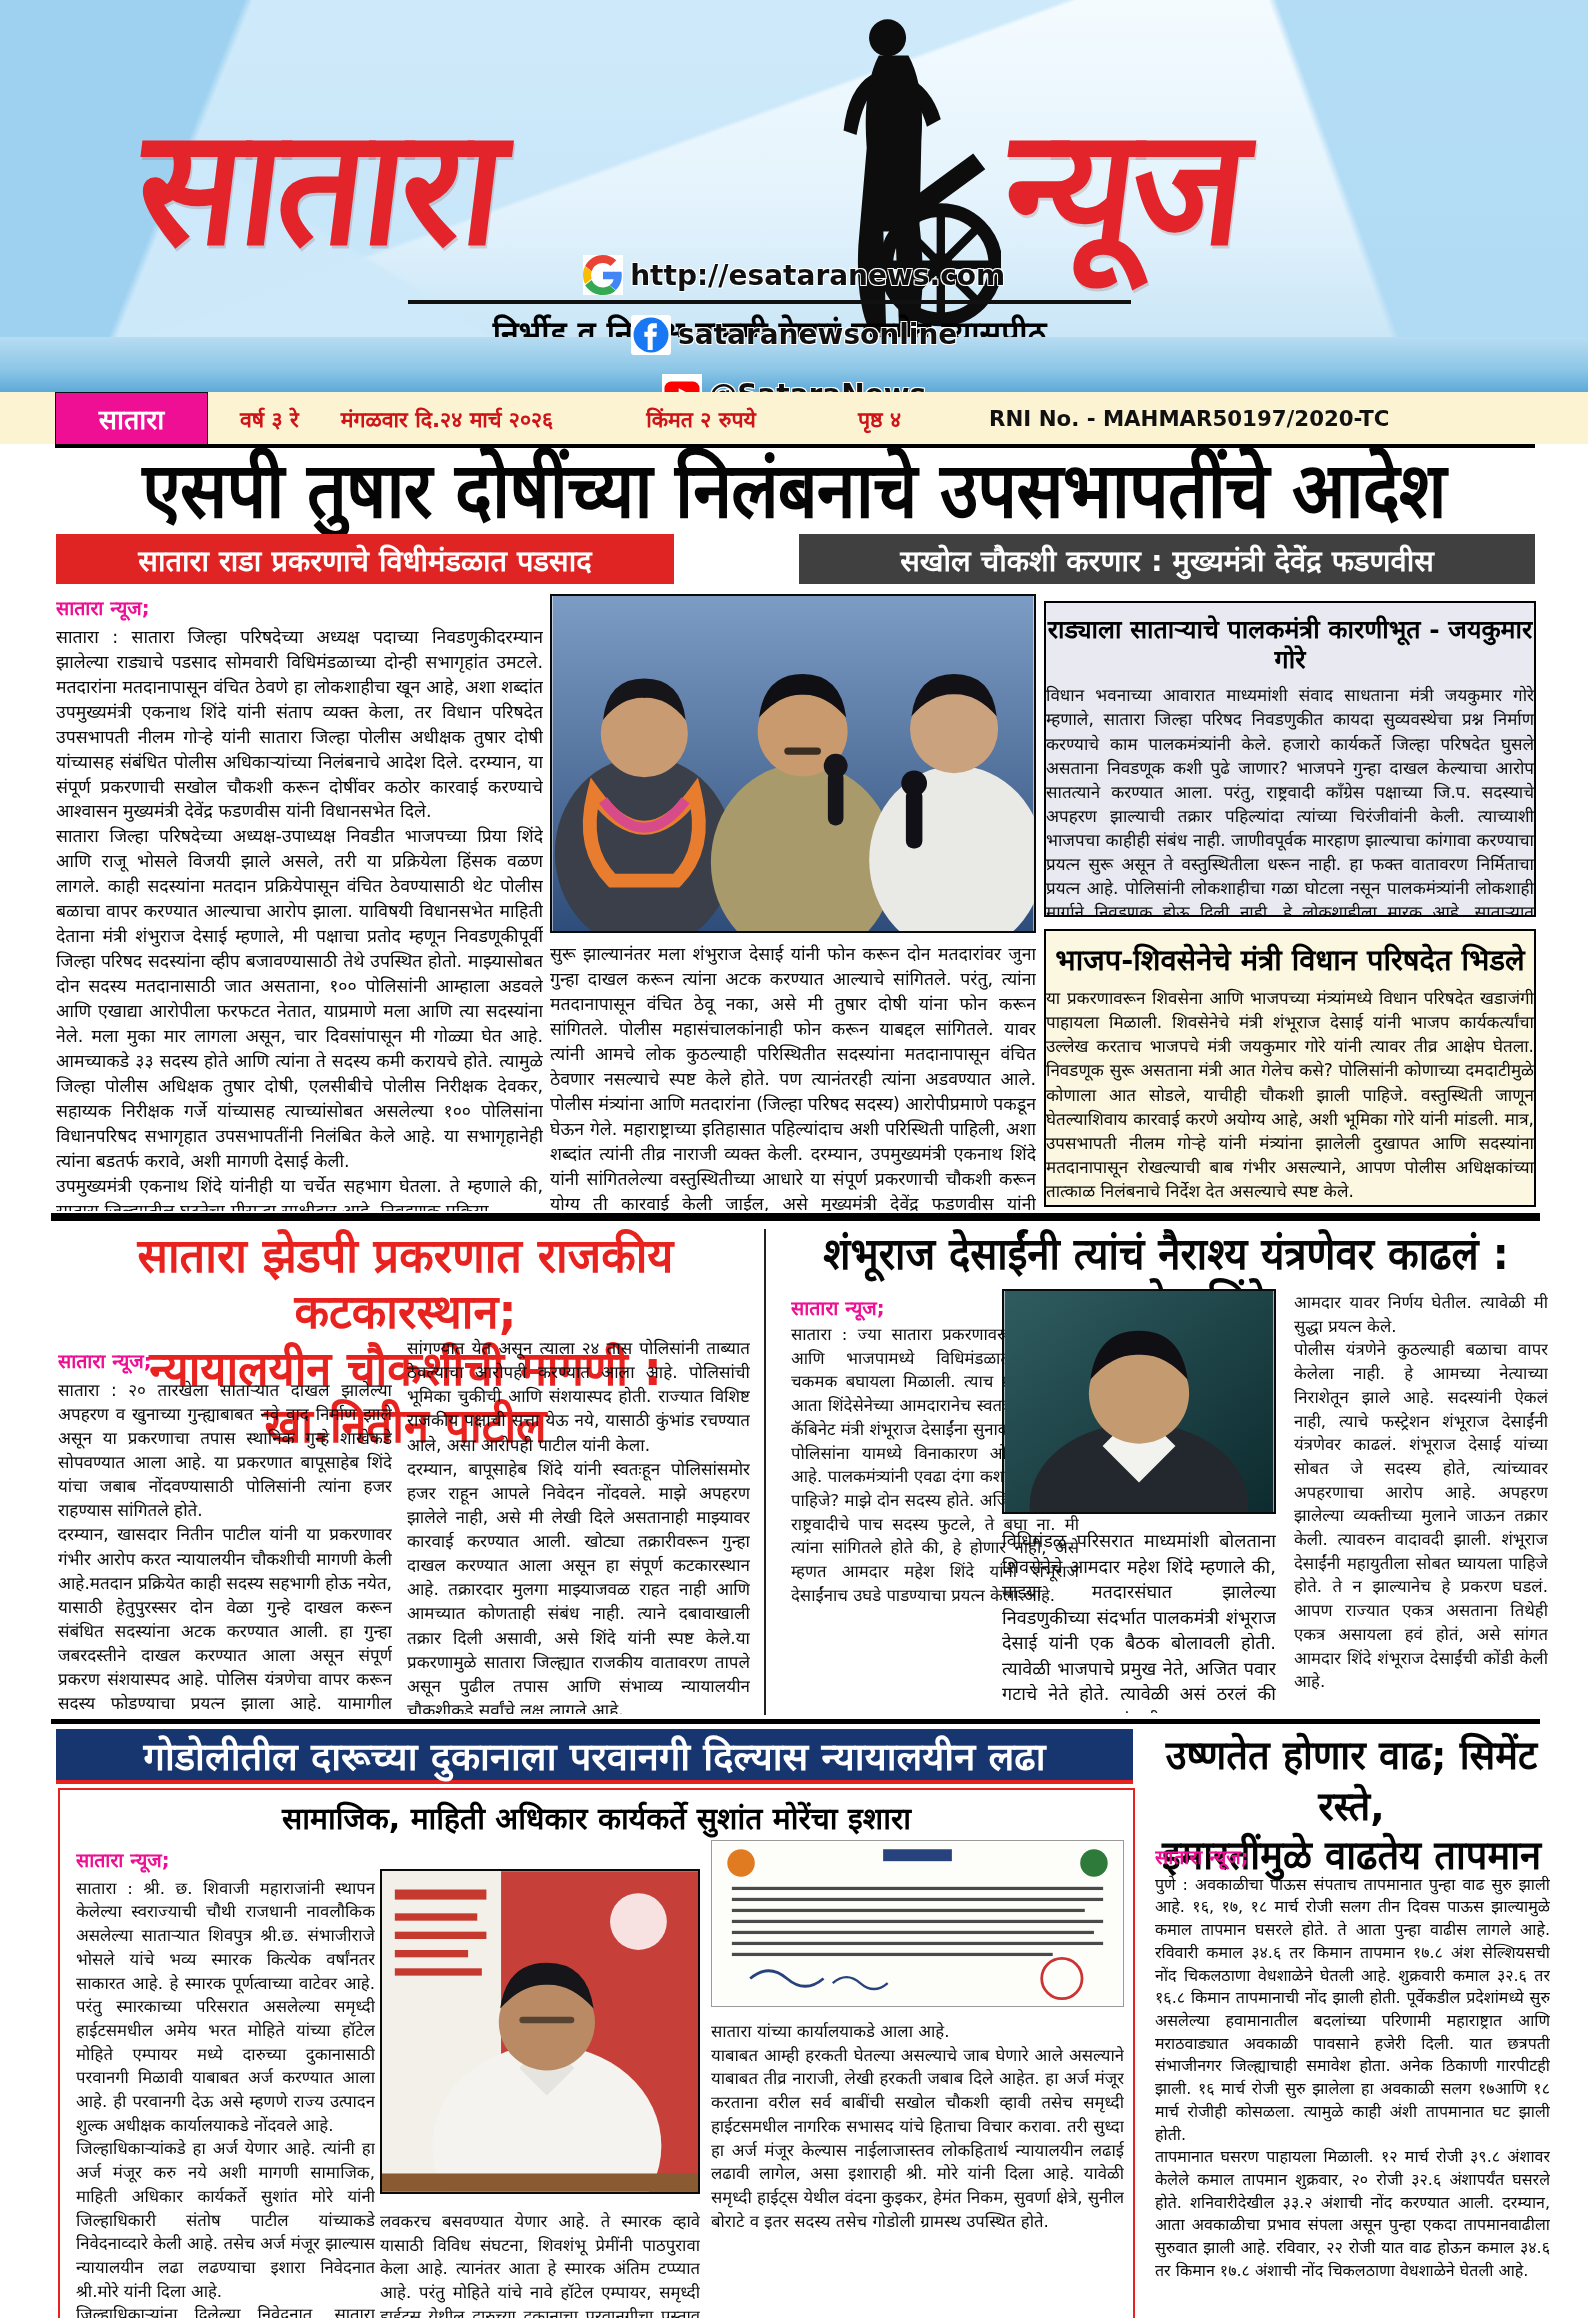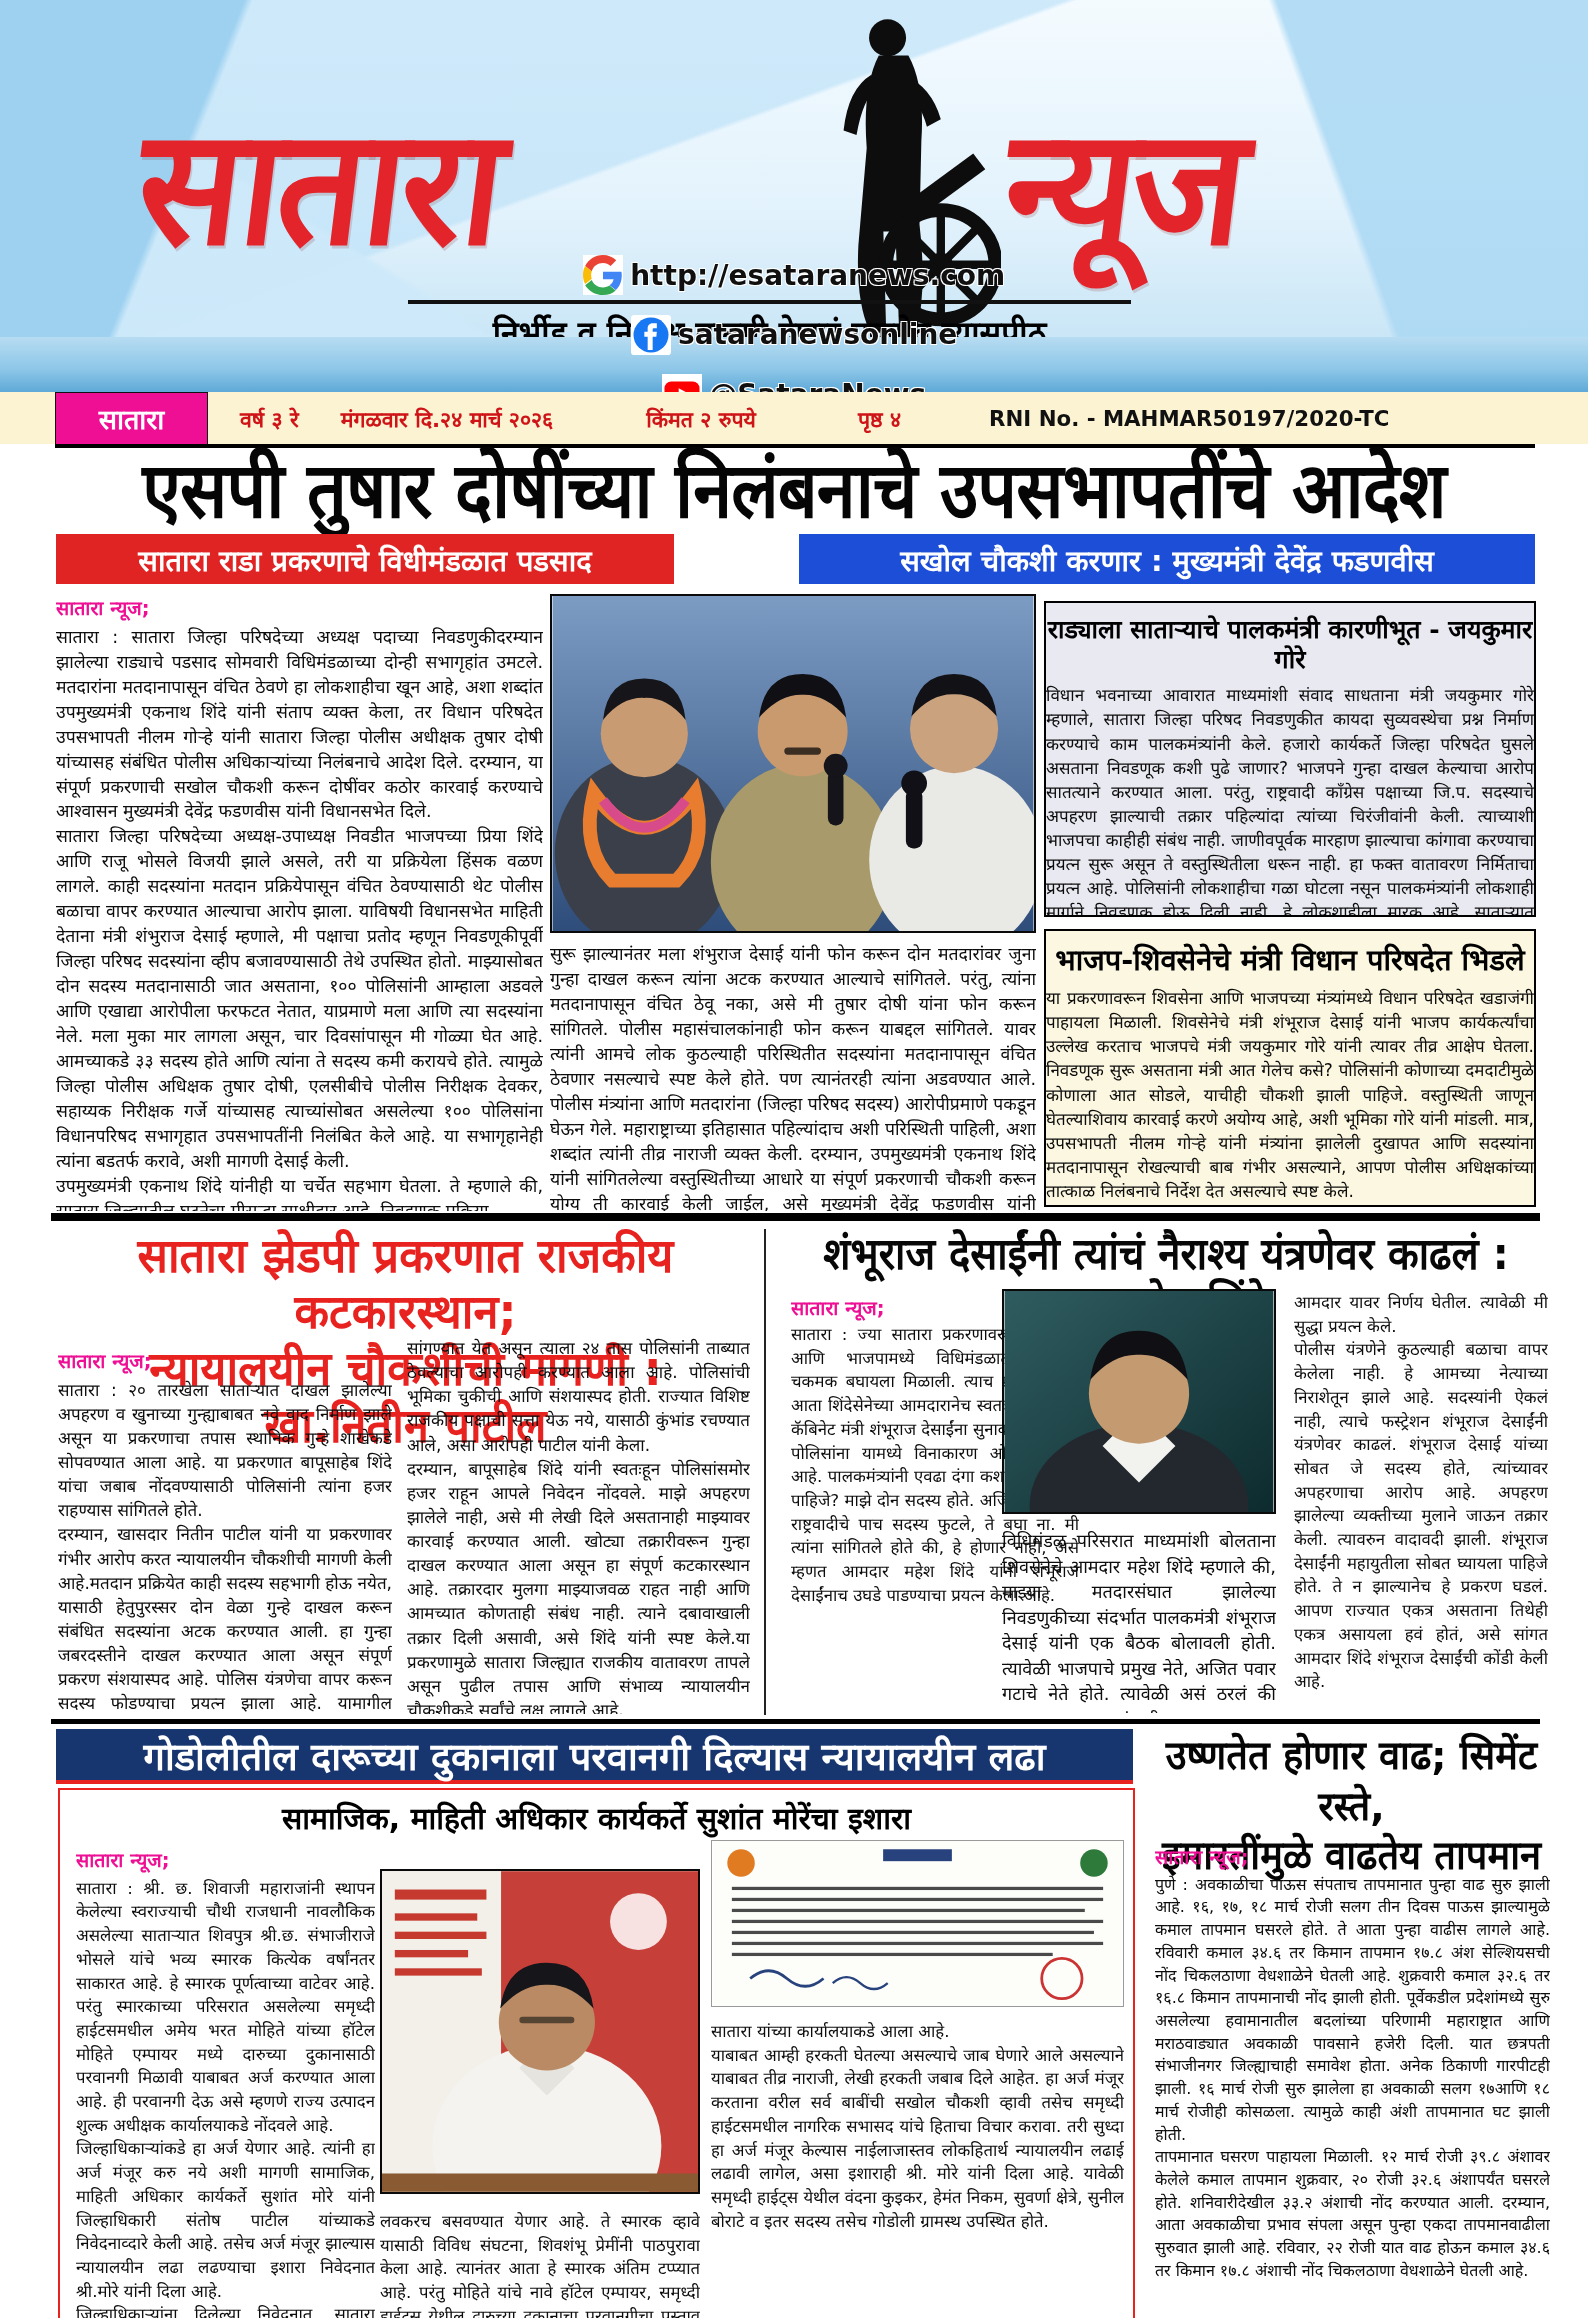--- a/index.html
+++ b/index.html
@@ -42,21 +42,21 @@
   .ib.black{color:#111;font-weight:700;}
   .rule-a{position:absolute;left:55px;top:444px;width:1480px;height:3.7px;background:#000;}
 
   
   .lead-headline{position:absolute;left:65px;top:455px;width:1458px;text-align:center;
       font-size:70px;font-weight:900;color:#050505;line-height:1.05;transform:scaleY(1.1);
       letter-spacing:-0.9px;}
   .kicker{position:absolute;top:534px;height:50px;display:flex;align-items:center;
       justify-content:center;color:#fff;font-weight:800;font-size:29px;}
   .kicker.red{left:56px;width:618px;background:#e02423;}
-  .kicker.green{left:799px;width:736px;background:#1d4ed8;}
+  .kicker.green{left:799px;width:736px;background:#404040;}
 
   .colblock{position:absolute;overflow:hidden;}
   .body-txt{font-size:17.6px;line-height:1.42;text-align:justify;white-space:pre-line;color:#0c0c0c;}
   .byline{color:#ee0f94;font-weight:700;font-size:19.5px;margin:0 0 3.7px 0;}
   .frame{border:2.8px solid #0a0a0a;display:block;}
 
   .sidebox{border:2.3px solid #000;padding:12px 0;overflow:hidden;}
   .sidebox h3{margin:0 0 8.3px 0;text-align:center;font-size:25px;line-height:1.2;
       font-weight:900;color:#000;}
   .sidebox .body-txt{font-size:17px;}

